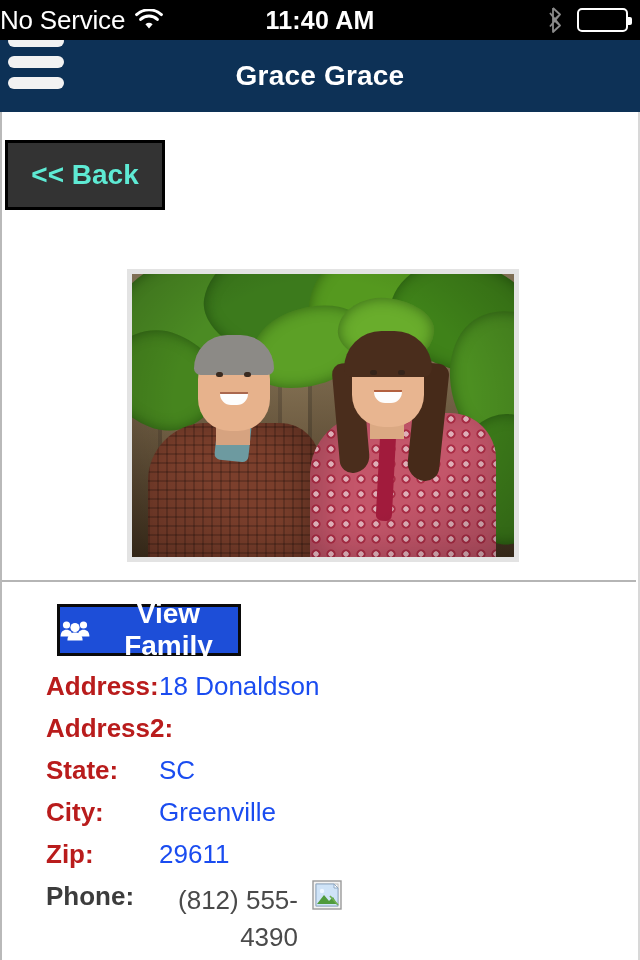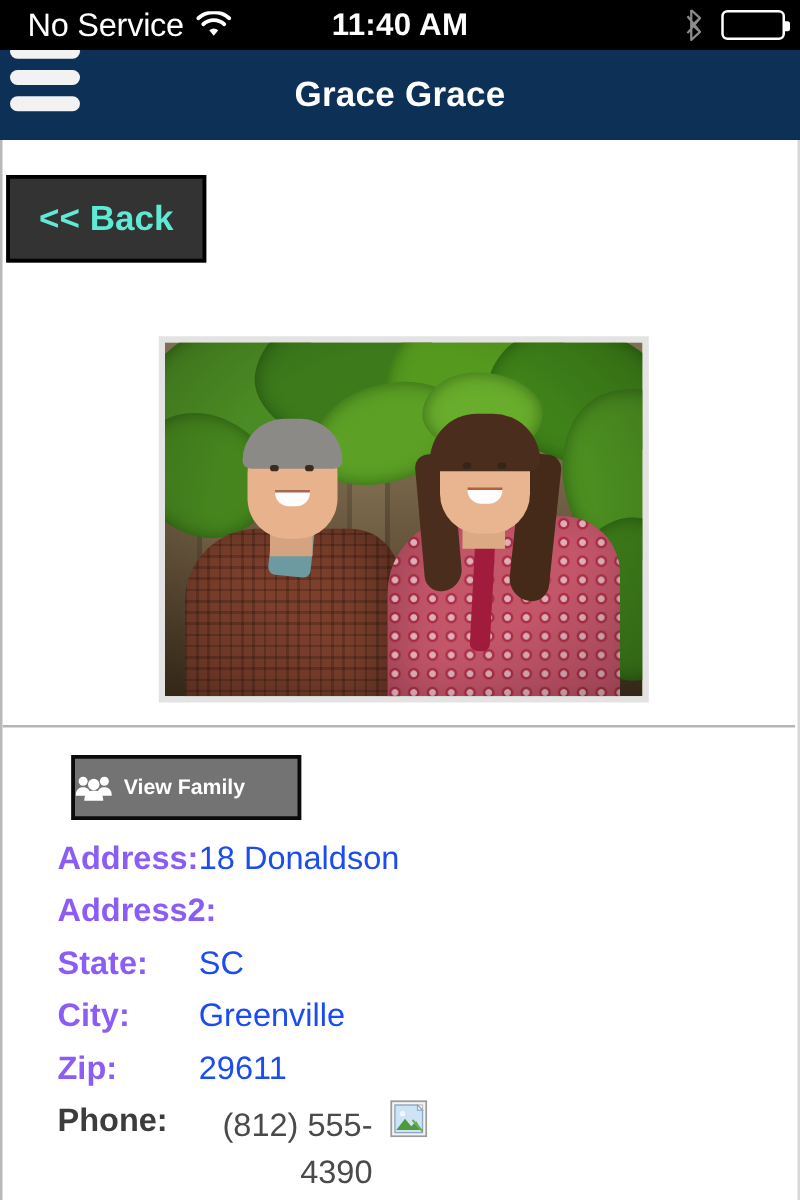--- a/index.html
+++ b/index.html
@@ -32,21 +32,21 @@
     background: #000000;
     color: #ffffff;
     display: flex;
     align-items: center;
     z-index: 40;
   }
   .sb-left {
     display: flex;
     align-items: center;
     gap: 10px;
-    padding-left: 22px;
+    padding-left: 0;
     flex: 0 0 auto;
   }
   .sb-carrier {
     font-size: 26px;
     letter-spacing: -0.2px;
     color: #ffffff;
     line-height: 1;
   }
   .sb-center {
     position: absolute;
@@ -315,24 +315,24 @@
     border-top: 2px solid #b5b5b5;
   }
 
   
   #view-family-button {
     position: absolute;
     left: 55px;
     top: 492px;
     width: 184px;
     height: 52px;
-    background: #737373;
+    background: #1d4ed8;
     border: 3px solid #0a0a0a;
     color: #ffffff;
-    font-size: 17px;
+    font-size: 28px;
     font-weight: bold;
     display: flex;
     align-items: center;
     gap: 9px;
     cursor: pointer;
   }
   .users-icon { width: 30px; height: 22px; display: block; flex: 0 0 auto; }
 
   
   #field-list {
@@ -343,21 +343,21 @@
   }
   .field-row {
     position: relative;
     height: 42px;
     display: flex;
     align-items: flex-start;
   }
   .field-label {
     font-size: 26px;
     font-weight: bold;
-    color: #8b5cf6;
+    color: #b91c1c;
     width: 113px;
     flex: 0 0 113px;
     line-height: 1.08;
     white-space: nowrap;
   }
   .field-value {
     font-size: 26px;
     color: #1a4cf0;
     line-height: 1.08;
     white-space: nowrap;

